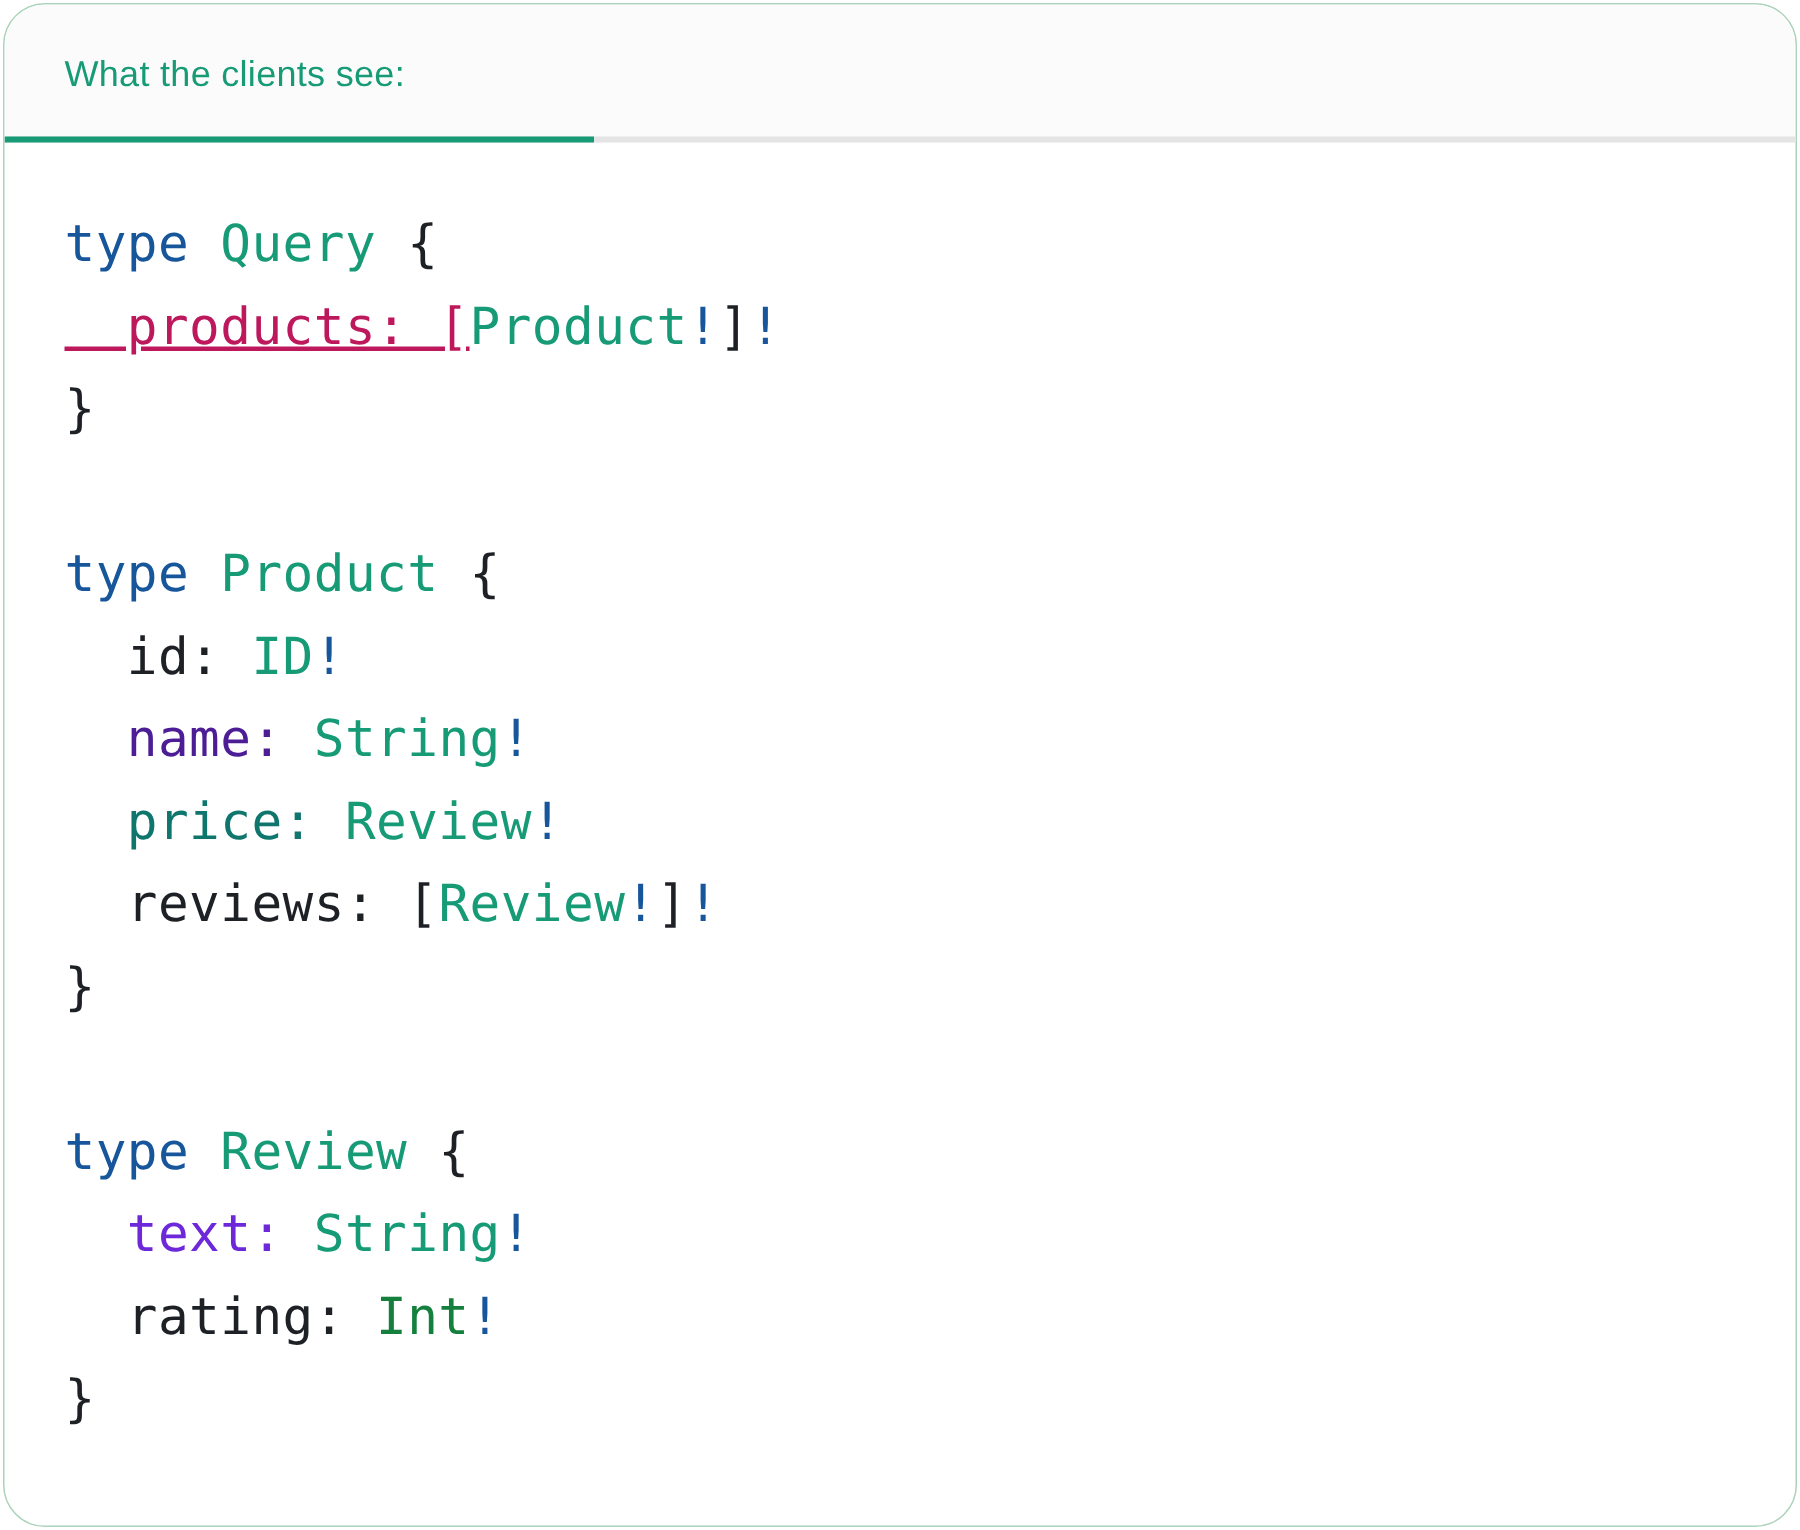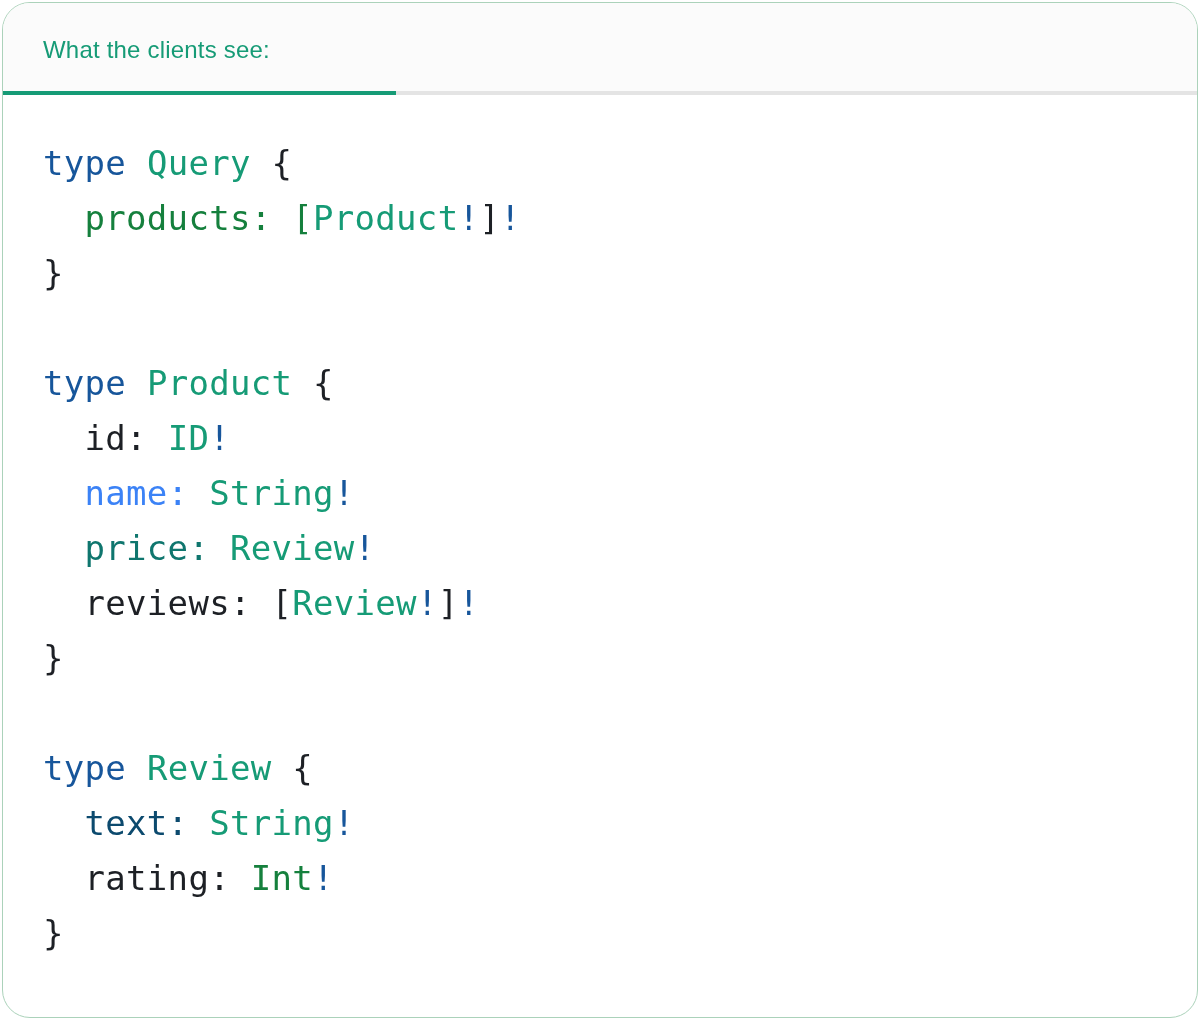--- a/index.html
+++ b/index.html
@@ -58,30 +58,30 @@
 <div class="stage">
   <div class="card">
 
     <div class="card-header">
       <div class="tab-label" style="color: rgb(22, 155, 118);">What the clients see:</div>
       <div class="tab-indicator" style="background: rgb(22, 155, 118);"></div>
     </div>
 
     <div class="code-area">
         <div class="code-line"><span style="color: rgb(23, 86, 155);">type</span><span style="color: rgb(29, 32, 37);"> </span><span style="color: rgb(22, 155, 118);">Query</span><span style="color: rgb(29, 32, 37);"> {</span></div>
-        <div class="code-line"><span style="color: #15803d;">  products: [</span><span style="color: rgb(22, 155, 118);">Product</span><span style="color: rgb(23, 86, 155);">!</span><span style="color: rgb(29, 32, 37);">]</span><span style="color: rgb(23, 86, 155);">!</span></div>
+        <div class="code-line"><span style="color: #be185d; text-decoration: underline;">  products: [</span><span style="color: rgb(22, 155, 118);">Product</span><span style="color: rgb(23, 86, 155);">!</span><span style="color: rgb(29, 32, 37);">]</span><span style="color: rgb(23, 86, 155);">!</span></div>
         <div class="code-line"><span style="color: rgb(29, 32, 37);">}</span></div>
         <div class="code-line">&nbsp;</div>
         <div class="code-line"><span style="color: rgb(23, 86, 155);">type</span><span style="color: rgb(29, 32, 37);"> </span><span style="color: rgb(22, 155, 118);">Product</span><span style="color: rgb(29, 32, 37);"> {</span></div>
         <div class="code-line"><span style="color: rgb(29, 32, 37); text-align: right;">  id: </span><span style="color: rgb(22, 155, 118);">ID</span><span style="color: rgb(23, 86, 155);">!</span></div>
-        <div class="code-line"><span style="color: #3b82f6;">  name: </span><span style="color: rgb(22, 155, 118);">String</span><span style="color: rgb(23, 86, 155);">!</span></div>
+        <div class="code-line"><span style="color: #4c1d95;">  name: </span><span style="color: rgb(22, 155, 118);">String</span><span style="color: rgb(23, 86, 155);">!</span></div>
         <div class="code-line"><span style="color: #0f766e;">  price: </span><span style="color: rgb(22, 155, 118);">Review</span><span style="color: rgb(23, 86, 155);">!</span></div>
         <div class="code-line"><span style="color: rgb(29, 32, 37);">  reviews: [</span><span style="color: rgb(22, 155, 118);">Review</span><span style="color: rgb(23, 86, 155);">!</span><span style="color: rgb(29, 32, 37);">]</span><span style="color: rgb(23, 86, 155);">!</span></div>
         <div class="code-line"><span style="color: rgb(29, 32, 37);">}</span></div>
         <div class="code-line">&nbsp;</div>
         <div class="code-line"><span style="color: rgb(23, 86, 155);">type</span><span style="color: rgb(29, 32, 37);"> </span><span style="color: rgb(22, 155, 118);">Review</span><span style="color: rgb(29, 32, 37);"> {</span></div>
-        <div class="code-line"><span style="color: #0c4a6e;">  text: </span><span style="color: rgb(22, 155, 118);">String</span><span style="color: rgb(23, 86, 155);">!</span></div>
+        <div class="code-line"><span style="color: #6d28d9;">  text: </span><span style="color: rgb(22, 155, 118);">String</span><span style="color: rgb(23, 86, 155);">!</span></div>
         <div class="code-line"><span style="color: rgb(29, 32, 37);">  rating: </span><span style="color: #15803d; text-align: right;">Int</span><span style="color: rgb(23, 86, 155);">!</span></div>
         <div class="code-line"><span style="color: rgb(29, 32, 37);">}</span></div>
       </div>
 
   </div>
 </div>
 
 </body></html>

